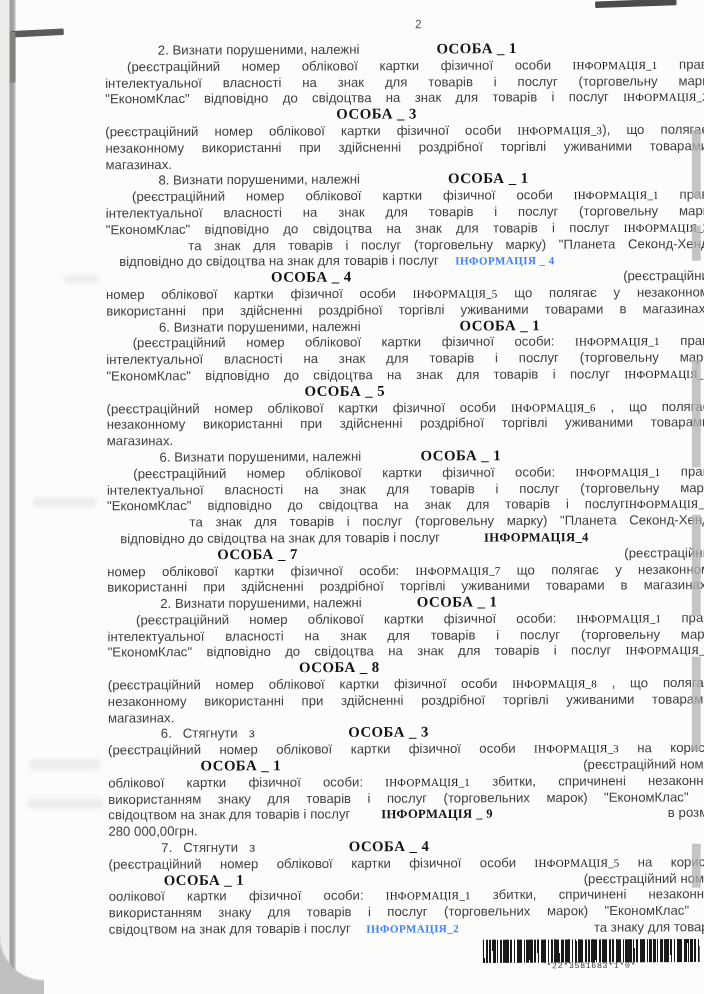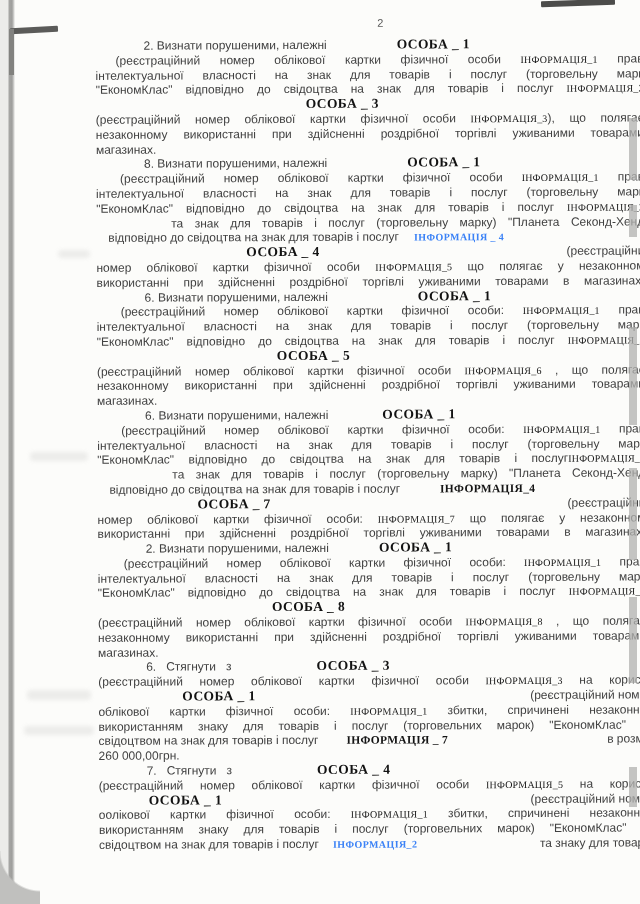--- a/index.html
+++ b/index.html
@@ -99,32 +99,36 @@
           <div class="tl just"><span class="s-b">(реєстраційний номер облікової картки фізичної особи </span><span class="s-i">ІНФОРМАЦІЯ_8</span><span class="s-b"> , що полягає</span></div>
           <div class="tl just"><span class="s-b">незаконному використанні при здійсненні роздрібної торгівлі уживаними товарами</span></div>
           <div class="tl"><span class="s-b">магазинах.</span></div>
         </div>
         <div>
           <div class="tl" style="padding-left: 48px;"><span class="s-b">6.</span><span class="gap" style="width: 10px;"></span><span class="s-b">Стягнути</span><span class="gap" style="width: 10px;"></span><span class="s-b">з</span><span class="gap" style="width: 85px;"></span><span class="s-p">ОСОБА _ 3</span></div>
           <div class="tl just"><span class="s-b">(реєстраційний номер облікової картки фізичної особи </span><span class="s-i">ІНФОРМАЦІЯ_3</span><span class="s-b"> на корист</span></div>
           <div class="tl" style="padding-left: 84px;"><span class="s-p">ОСОБА _ 1</span><span class="s-b fr">(реєстраційний номе</span></div>
           <div class="tl just"><span class="s-b">облікової картки фізичної особи: </span><span class="s-i">ІНФОРМАЦІЯ_1</span><span class="s-b"> збитки, спричинені незаконни</span></div>
           <div class="tl just"><span class="s-b">використанням знаку для товарів і послуг (торговельних марок) "ЕкономКлас" з</span></div>
-          <div class="tl"><span class="s-b">свідоцтвом на знак для товарів і послуг</span><span class="gap" style="width: 28px;"></span><span class="s-im">ІНФОРМАЦІЯ _ 7</span><span class="s-b fr">в розмі</span></div>
-          <div class="tl"><span class="s-b">260 000,00грн.</span></div>
+          <div class="tl"><span class="s-b">свідоцтвом на знак для товарів і послуг</span><span class="gap" style="width: 28px;"></span><span class="s-im">ІНФОРМАЦІЯ _ 9</span><span class="s-b fr">в розмі</span></div>
+          <div class="tl"><span class="s-b">280 000,00грн.</span></div>
         </div>
         <div>
           <div class="tl" style="padding-left: 48px;"><span class="s-b">7.</span><span class="gap" style="width: 10px;"></span><span class="s-b">Стягнути</span><span class="gap" style="width: 10px;"></span><span class="s-b">з</span><span class="gap" style="width: 85px;"></span><span class="s-p">ОСОБА _ 4</span></div>
           <div class="tl just"><span class="s-b">(реєстраційний номер облікової картки фізичної особи </span><span class="s-i">ІНФОРМАЦІЯ_5</span><span class="s-b"> на корист</span></div>
           <div class="tl" style="padding-left: 50px;"><span class="s-p">ОСОБА _ 1</span><span class="s-b fr">(реєстраційний номе</span></div>
           <div class="tl just"><span class="s-b">оолікової картки фізичної особи: </span><span class="s-i">ІНФОРМАЦІЯ_1</span><span class="s-b"> збитки, спричинені незаконни</span></div>
           <div class="tl just"><span class="s-b">використанням знаку для товарів і послуг (торговельних марок) "ЕкономКлас" з</span></div>
           <div class="tl"><span class="s-b">свідоцтвом на знак для товарів і послуг</span><span class="gap" style="width: 14px;"></span><span class="s-il">ІНФОРМАЦІЯ_2</span><span class="s-b fr">та знаку для товарі</span></div>
         </div>
       </div>
+    <div class="barcode">
+      <div class="barcode-bars"></div>
+      <div class="barcode-label">*22*3581683*1*0*</div>
+    </div>
   </div>
 
   <div class="left-strip"></div>
   <div class="tl-corner-h"></div>
   <div class="tl-corner-v"></div>
   <div class="tr-corner"></div>
   <div class="bl-corner"></div>
   <div class="shadow-bar" style="left:629px;top:118px;height:62px;"></div>
   <div class="shadow-bar" style="left:629px;top:205px;height:32px;"></div>
   <div class="shadow-bar" style="left:629px;top:327px;height:98px;"></div>

